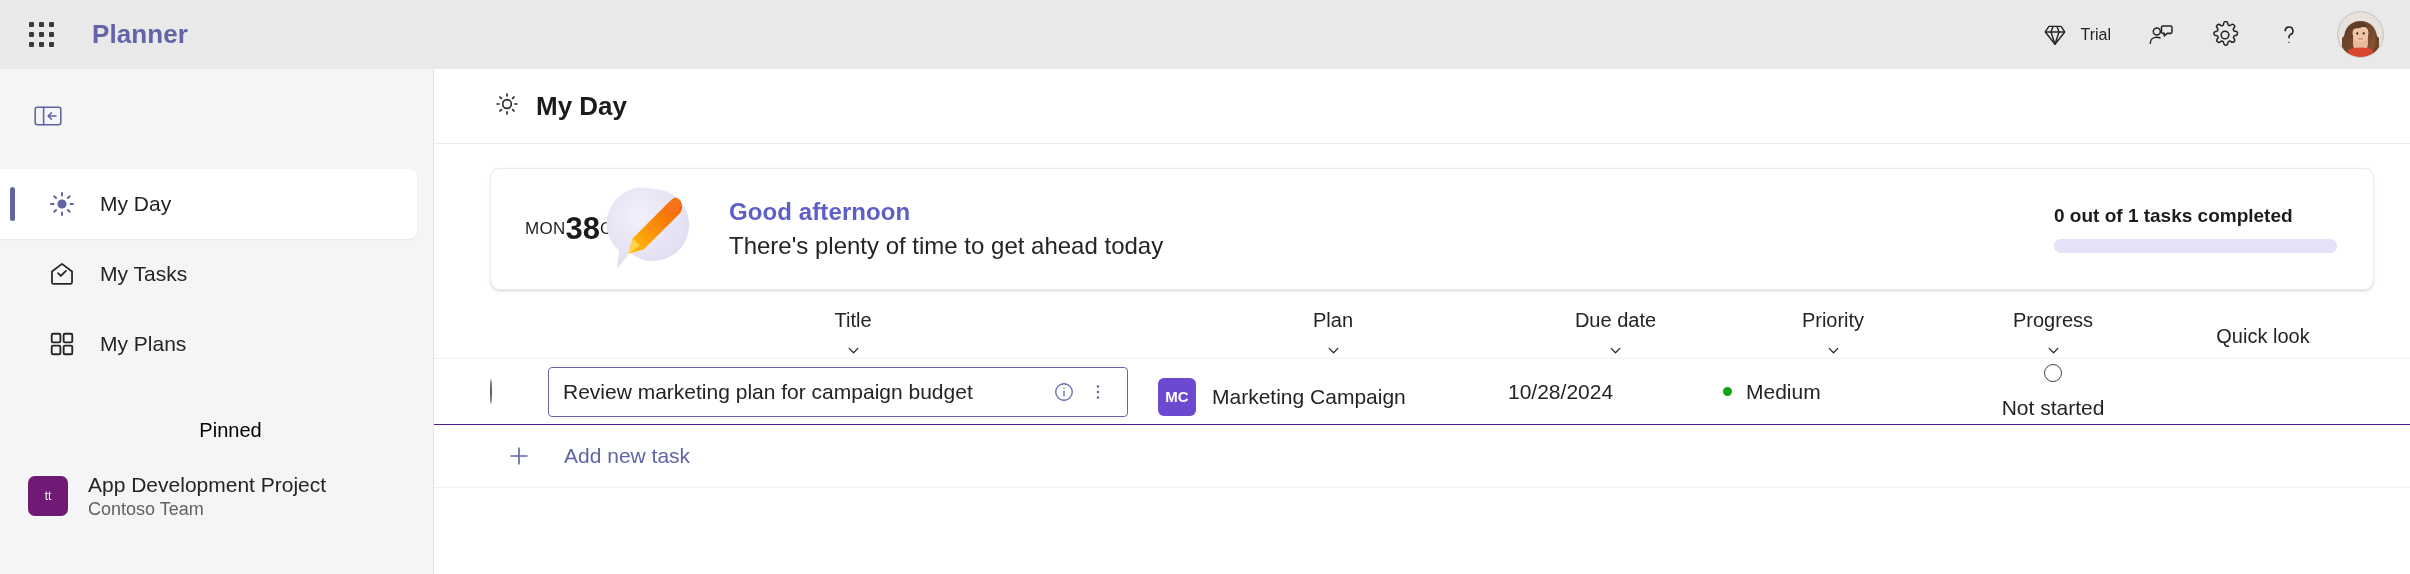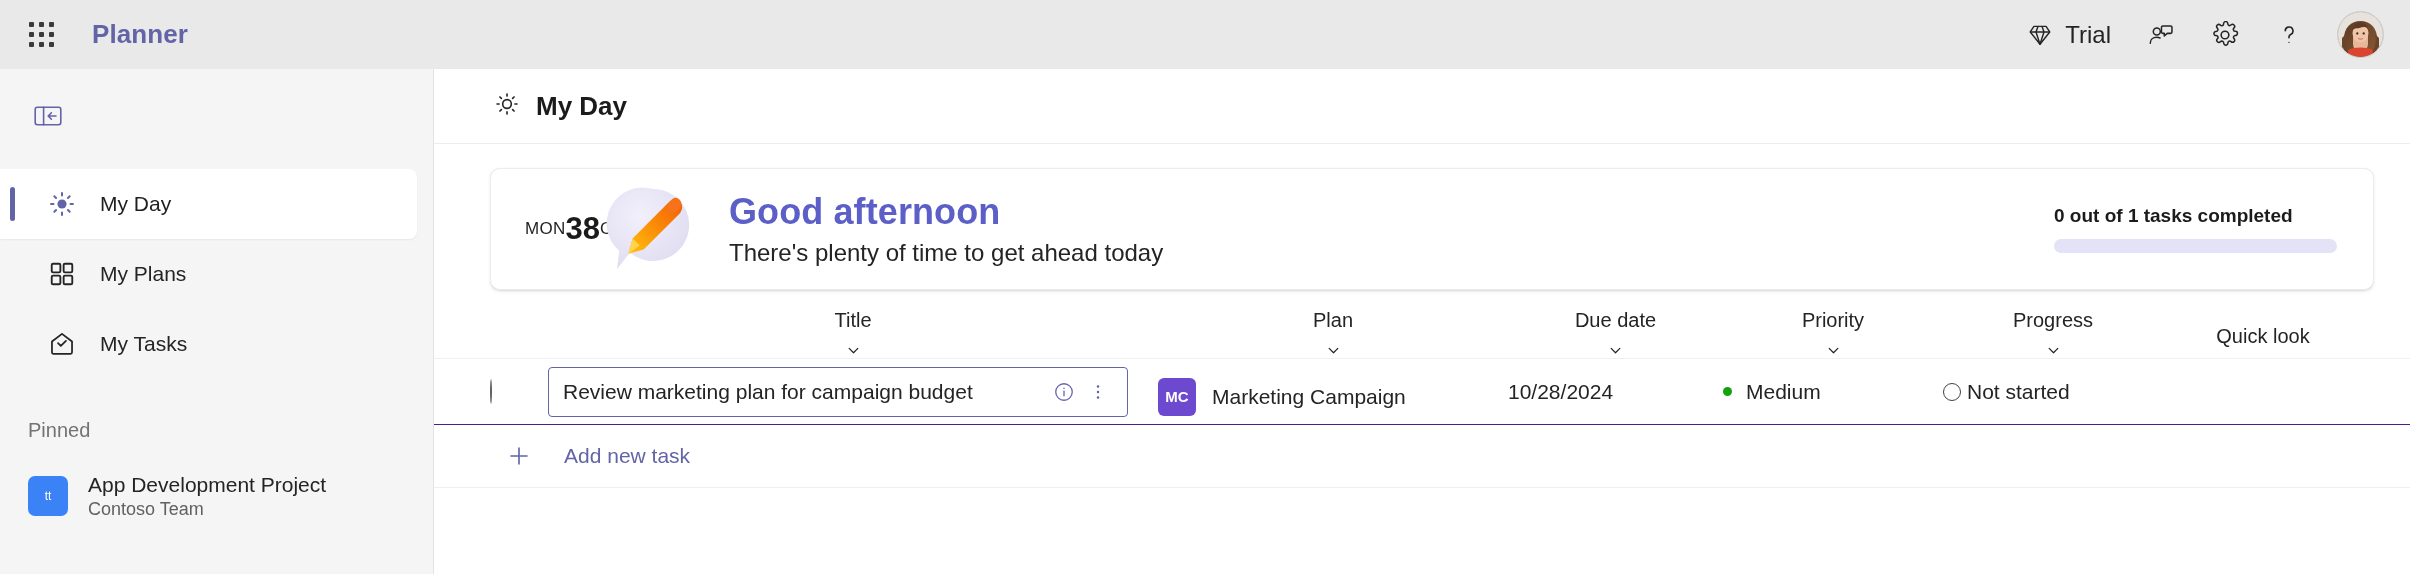--- a/index.html
+++ b/index.html
@@ -38,21 +38,21 @@
     margin-left: 28px; letter-spacing: .1px; cursor: pointer;
     flex: none;
   }
 
   .topbar-right {
     margin-left: auto; display: flex; align-items: center; gap: 4px;
   }
   .tb-btn {
     height: 48px; display: flex; align-items: center; gap: 12px;
     padding: 0 16px; border-radius: 4px; cursor: pointer;
-    color: #242424; font-size: 24px;
+    color: #242424; font-size: 16px;
   }
   .tb-icon { display: flex; align-items: center; justify-content: center; }
   .avatar-wrap {
     width: 47px; height: 47px; border-radius: 50%; overflow: hidden;
     margin-left: 14px; cursor: pointer; flex: none;
     border: 1px solid #cfcfcf; background: #c9b6a8;
     position: relative;
   }
   .avatar-wrap svg { display: block; }
 
@@ -89,21 +89,21 @@
   .nav-item.active::before {
     content: ""; position: absolute; left: 10px; top: 50%;
     transform: translateY(-50%);
     width: 5px; height: 34px; border-radius: 3px; background: #6264a7;
   }
   .nav-ico { width: 40px; display: flex; align-items: center; justify-content: flex-start; flex: none; }
   .nav-label { margin-left: 12px; white-space: nowrap; }
 
   .pinned-head {
     margin-top: 40px; padding-left: 28px;
-    font-size: 20px; color: #737373;
+    font-size: 20px; color: #000000; text-align: center;
   }
   .pinned-item {
     margin-top: 22px; padding-left: 28px;
     display: flex; align-items: center; gap: 20px;
     cursor: pointer; height: 64px;
   }
   .plan-tile {
     width: 40px; height: 40px; border-radius: 7px; background: #187f7f;
     color: #fff; font-size: 12px; display: flex; align-items: center; justify-content: center;
     flex: none;
@@ -137,21 +137,21 @@
   }
   .gdate {
     display: flex; flex-direction: row; align-items: center;
     width: 64px; flex: none; line-height: 1.1;
   }
   .gdate .dow { font-size: 17px; color: #1f1f1f; letter-spacing: .3px; }
   .gdate .dnum { font-size: 31px; font-weight: 700; color: #1b1b1b; margin: 3px 0; }
   .gdate .mon { font-size: 17px; color: #1f1f1f; }
   .gart { width: 108px; height: 100px; flex: none; margin-left: 10px; display: flex; align-items: center; justify-content: center; }
   .gtexts { margin-left: 22px; display: flex; flex-direction: column; gap: 6px; }
-  .ghead { font-size: 36px; font-weight: 700; color: #5b5fc7; letter-spacing: .1px; }
+  .ghead { font-size: 24px; font-weight: 700; color: #5b5fc7; letter-spacing: .1px; }
   .gsub { font-size: 24px; color: #242424; }
   .gprog { margin-left: auto; width: 283px; flex: none; }
   .gprog-label { font-size: 19px; font-weight: 700; color: #1b1b1b; margin-bottom: 12px; }
   .gprog-bar { height: 14px; border-radius: 8px; background: #e3e2f7; overflow: hidden; }
   .gprog-fill { height: 100%; background: #6264a7; border-radius: 8px; }
 
   
   .table { margin-top: 24px; display: flex; flex-direction: column; }
   .thead {
     display: flex; align-items: center; height: 44px;
@@ -195,21 +195,21 @@
   }
 
   .plan-cell { display: flex; align-items: center; gap: 16px; margin-top: 10px; }
   .plan-badge {
     width: 38px; height: 38px; border-radius: 6px; background: #6d49cf;
     color: #fff; font-size: 15px; font-weight: 700;
     display: flex; align-items: center; justify-content: center; flex: none;
   }
   .prio-cell { display: flex; align-items: center; gap: 14px; cursor: pointer; }
   .prio-dot { width: 9px; height: 9px; border-radius: 50%; background: #13a10e; flex: none; }
-  .prog-cell { display: flex; align-items: center; gap: 6px; cursor: pointer; }
+  .prog-cell { display: flex; align-items: center; gap: 14px; cursor: pointer; flex-direction: column; }
   .prog-ring { width: 18px; height: 18px; border-radius: 50%; border: 1.6px solid #424242; flex: none; }
 
   .addrow {
     display: flex; align-items: center; height: 64px;
     padding-left: 56px; border-top: 1px solid #4c1d95;
     border-bottom: 1px solid #f0f0f0;
     cursor: pointer;
   }
   .add-plus { width: 58px; display: flex; align-items: center; justify-content: flex-start; padding-left: 16px; flex: none; }
   .add-label { font-size: 21px; color: #6264a7; margin-left: 16px; }
@@ -330,46 +330,46 @@
             <svg width="28" height="28" viewBox="0 0 24 24" fill="none" stroke="#6264a7" stroke-width="1.7" stroke-linecap="round">
               <circle cx="12" cy="12" r="3.9" fill="#6264a7" stroke="none"></circle>
               <path d="M12 2.6v2.1M12 19.3v2.1M2.6 12h2.1M19.3 12h2.1M5.4 5.4l1.5 1.5M17.1 17.1l1.5 1.5M18.6 5.4l-1.5 1.5M6.9 17.1l-1.5 1.5"></path>
             </svg>
           </span>
           <span class="nav-label">My Day</span>
         </div>
 
         <div class="nav-item">
           <span class="nav-ico">
+            <svg width="28" height="28" viewBox="0 0 24 24" fill="none" stroke="#242424" stroke-width="1.5" stroke-linecap="round" stroke-linejoin="round">
+              <path d="M3.4 9.9 12 3.3l8.6 6.6v9.2c0 .7-.6 1.3-1.3 1.3H4.7c-.7 0-1.3-.6-1.3-1.3Z"></path>
+              <path d="M8.6 11.3 11 13.7l4.4-4.4"></path>
+            </svg>
+          </span>
+          <span class="nav-label">My Tasks</span>
+        </div>
+
+        <div class="nav-item">
+          <span class="nav-ico">
             <svg width="28" height="28" viewBox="0 0 24 24" fill="none" stroke="#242424" stroke-width="1.6">
               <rect x="3.2" y="3.2" width="7.4" height="7.4" rx="1.1"></rect>
               <rect x="13.4" y="3.2" width="7.4" height="7.4" rx="1.1"></rect>
               <rect x="3.2" y="13.4" width="7.4" height="7.4" rx="1.1"></rect>
               <rect x="13.4" y="13.4" width="7.4" height="7.4" rx="1.1"></rect>
             </svg>
           </span>
           <span class="nav-label">My Plans</span>
         </div>
 
-        <div class="nav-item">
-          <span class="nav-ico">
-            <svg width="28" height="28" viewBox="0 0 24 24" fill="none" stroke="#242424" stroke-width="1.5" stroke-linecap="round" stroke-linejoin="round">
-              <path d="M3.4 9.9 12 3.3l8.6 6.6v9.2c0 .7-.6 1.3-1.3 1.3H4.7c-.7 0-1.3-.6-1.3-1.3Z"></path>
-              <path d="M8.6 11.3 11 13.7l4.4-4.4"></path>
-            </svg>
-          </span>
-          <span class="nav-label">My Tasks</span>
-        </div>
-
       </div>
 
       <div class="pinned-head">Pinned</div>
 
       <div class="pinned-item">
-        <span class="plan-tile" style="background: #3b82f6;">tt</span>
+        <span class="plan-tile" style="background: #701a75;">tt</span>
         <span class="pinned-texts">
           <span class="pinned-title">App Development Project</span>
           <span class="pinned-sub">Contoso Team</span>
         </span>
       </div>
 
     </div>
 
     <div class="content">
 

